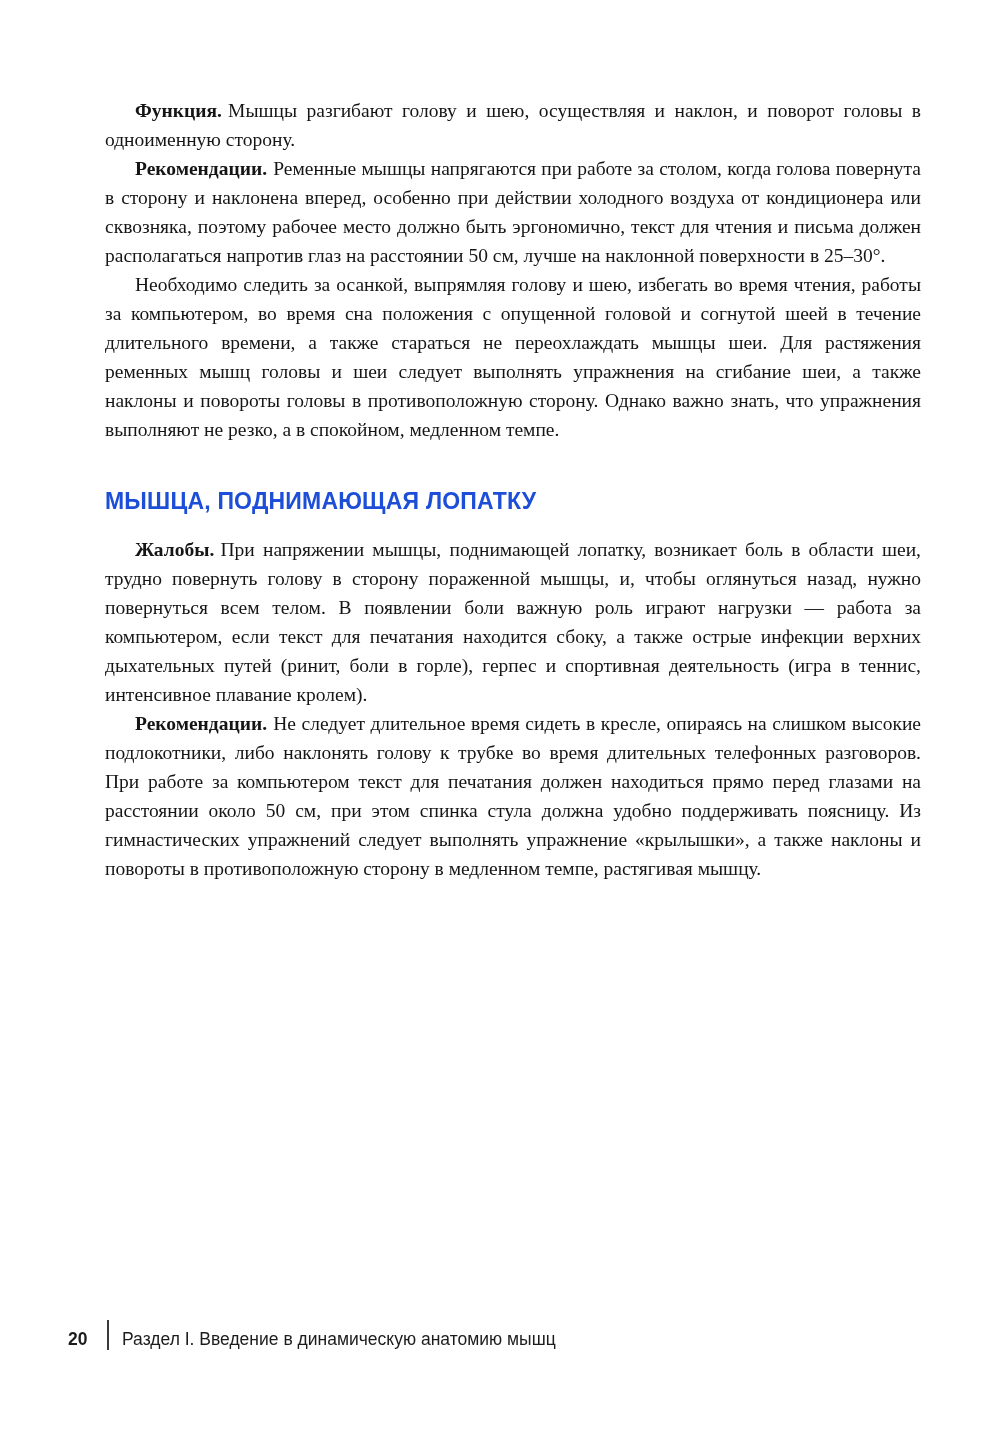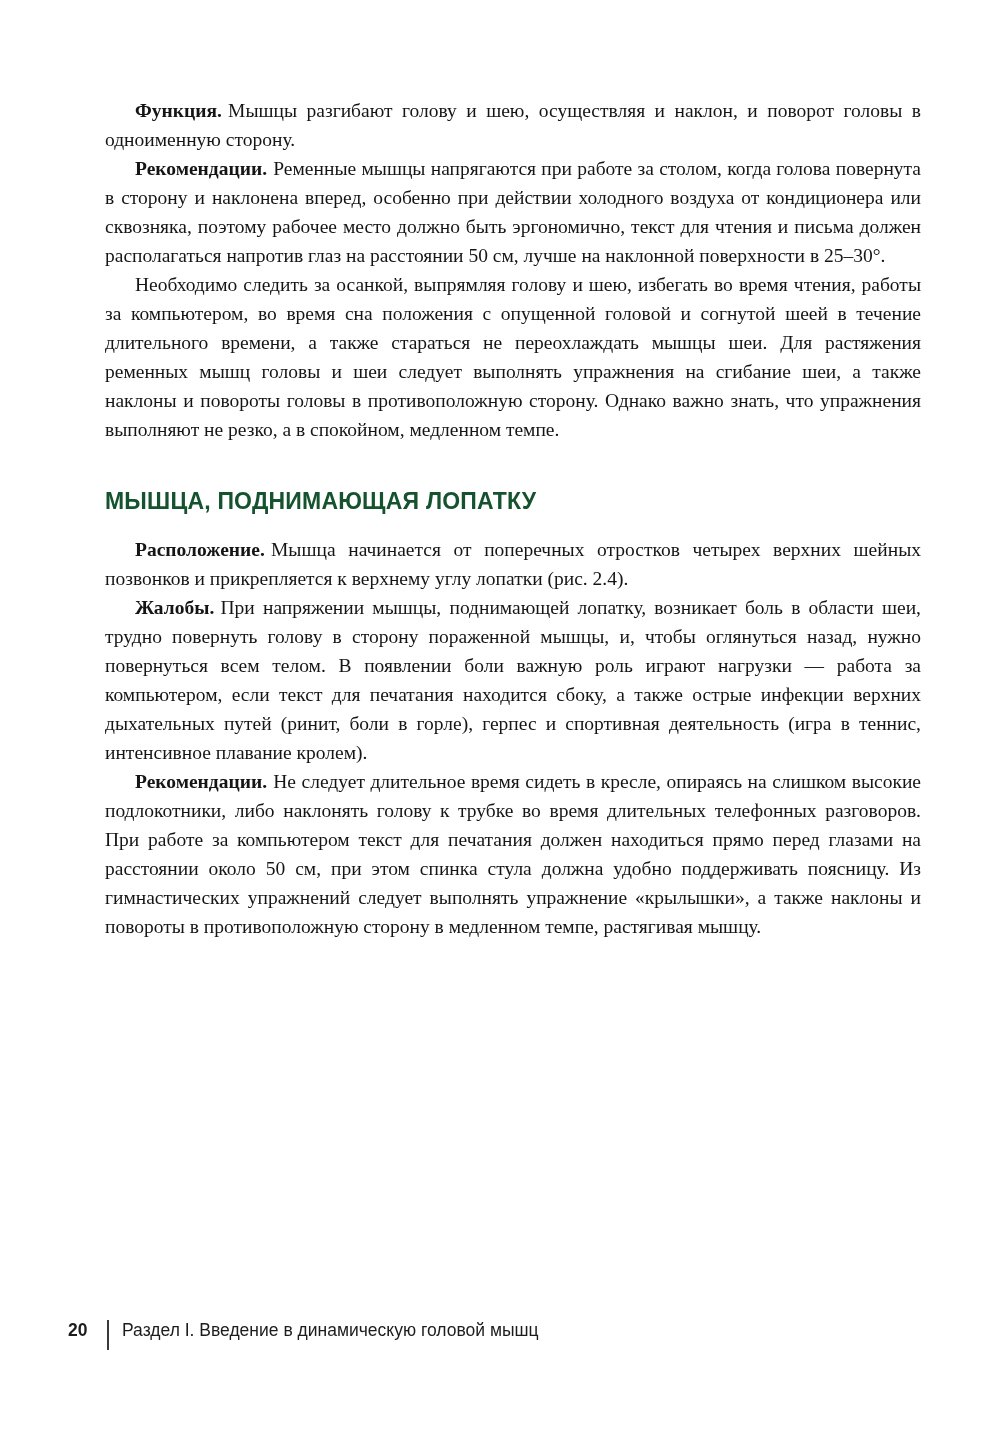--- a/index.html
+++ b/index.html
@@ -34,28 +34,28 @@
     font-weight: 700;
     margin-right: 0.32em;
   }
   .section-heading {
     font-family: "Liberation Sans", "DejaVu Sans", sans-serif;
     font-weight: 700;
     font-size: 23px;
     letter-spacing: 0.2px;
     margin: 44px 0 20px 0;
     text-indent: 0;
-    color: #14532d;
+    color: #1d4ed8;
   }
   .footer {
     position: absolute;
     left: 68px;
     top: 1320px;
     display: flex;
-    align-items: flex-start;
+    align-items: flex-end;
     font-family: "Liberation Sans", "DejaVu Sans", sans-serif;
     font-size: 17.5px;
     color: #1c1c1c;
   }
   .footer .page-number {
     font-weight: 700;
     min-width: 26px;
     text-align: left;
   }
   .footer .footer-divider {
@@ -83,34 +83,31 @@
     <p class="para">
       <span class="para-label">Рекомендации.</span><span>Ременные мышцы напрягаются при работе за столом, когда голова повернута в сторону и наклонена вперед, особенно при действии холодного воздуха от кондиционера или сквозняка, поэтому рабочее место должно быть эргономично, текст для чтения и письма должен располагаться напротив глаз на расстоянии 50 см, лучше на наклонной поверхности в 25–30°.</span>
     </p>
 
     <p class="para">
       <span>Необходимо следить за осанкой, выпрямляя голову и шею, избегать во время чтения, работы за компьютером, во время сна положения с опущенной головой и согнутой шеей в течение длительного времени, а также стараться не переохлаждать мышцы шеи. Для растяжения ременных мышц головы и шеи следует выполнять упражнения на сгибание шеи, а также наклоны и повороты головы в противоположную сторону. Однако важно знать, что упражнения выполняют не резко, а в спокойном, медленном темпе.</span>
     </p>
 
     <h2 class="section-heading">МЫШЦА, ПОДНИМАЮЩАЯ ЛОПАТКУ</h2>
 
-    <p class="para">
-      <span class="para-label">Расположение.</span><span>Мышца начинается от поперечных отростков четырех верхних шейных позвонков и прикрепляется к верхнему углу лопатки (рис. 2.4).</span>
-    </p>
 
 
     <p class="para">
       <span class="para-label">Жалобы.</span><span>При напряжении мышцы, поднимающей лопатку, возникает боль в области шеи, трудно повернуть голову в сторону пораженной мышцы, и, чтобы оглянуться назад, нужно повернуться всем телом. В появлении боли важную роль играют нагрузки — работа за компьютером, если текст для печатания находится сбоку, а также острые инфекции верхних дыхательных путей (ринит, боли в горле), герпес и спортивная деятельность (игра в теннис, интенсивное плавание кролем).</span>
     </p>
 
     <p class="para">
       <span class="para-label">Рекомендации.</span><span>Не следует длительное время сидеть в кресле, опираясь на слишком высокие подлокотники, либо наклонять голову к трубке во время длительных телефонных разговоров. При работе за компьютером текст для печатания должен находиться прямо перед глазами на расстоянии около 50 см, при этом спинка стула должна удобно поддерживать поясницу. Из гимнастических упражнений следует выполнять упражнение «крылышки», а также наклоны и повороты в противоположную сторону в медленном темпе, растягивая мышцу.</span>
     </p>
 
   </div>
 
   <div class="footer">
     <span class="page-number">20</span>
     <span class="footer-divider"></span>
-    <span class="footer-caption">Раздел I. Введение в динамическую головой мышц</span>
+    <span class="footer-caption">Раздел I. Введение в динамическую анатомию мышц</span>
   </div>
 
 </div>
 
 </body></html>

